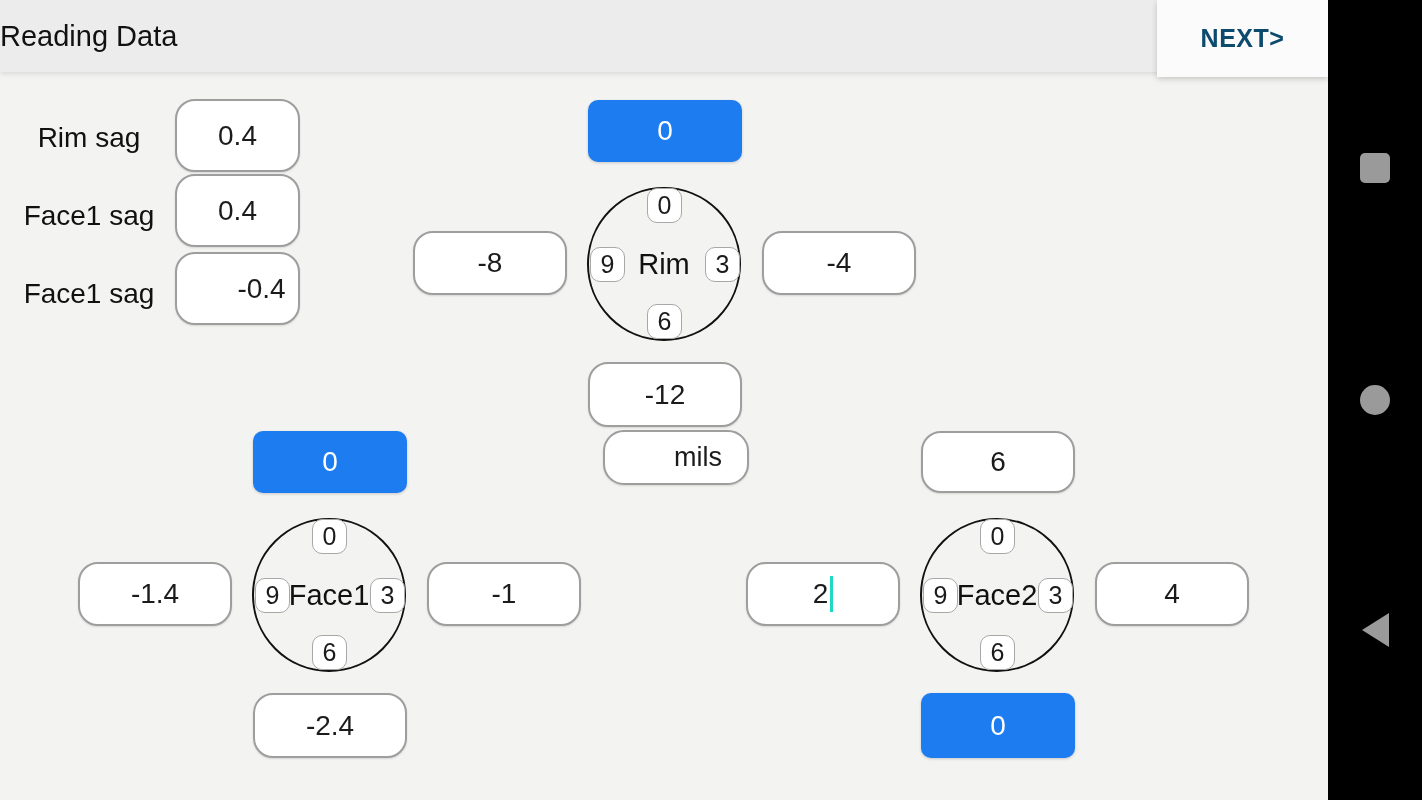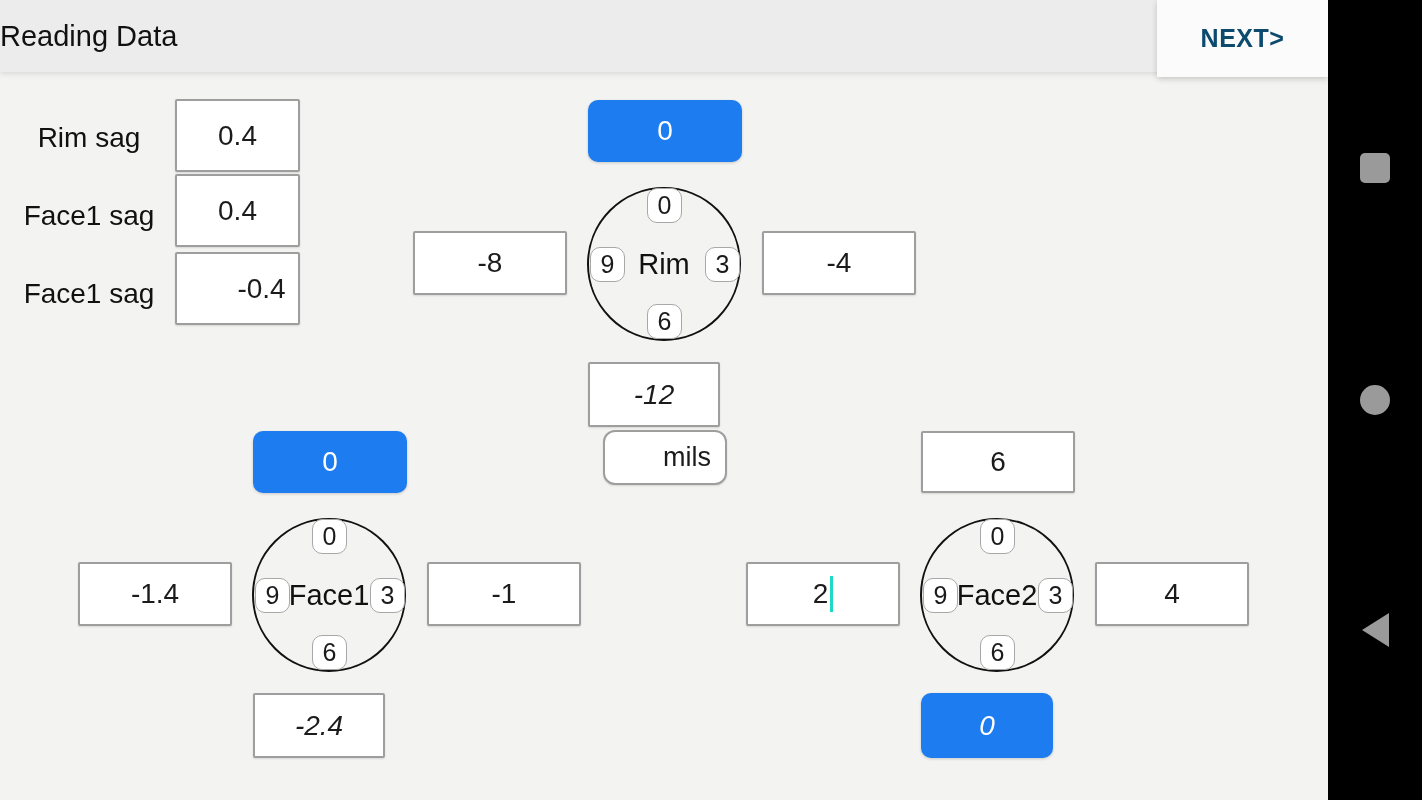--- a/index.html
+++ b/index.html
@@ -25,21 +25,21 @@
   .next-card span{font-size:25px;font-weight:bold;color:#0c4a6e;letter-spacing:0.5px;}
   
   .navbar{position:absolute;left:1328px;top:0;width:94px;height:800px;background:#000;}
   .nav-square{position:absolute;left:32px;top:153px;width:30px;height:30px;background:#9a9a9a;border-radius:5px;}
   .nav-circle{position:absolute;left:32px;top:385px;width:30px;height:30px;background:#9a9a9a;border-radius:50%;}
   .nav-back{position:absolute;left:34px;top:613px;width:0;height:0;
     border-top:17px solid transparent;border-bottom:17px solid transparent;
     border-right:27px solid #9a9a9a;}
   
   .ibox{
-    position:absolute;background:#fff;border:2px solid #9e9e9e;border-radius:2px;
+    position:absolute;background:#fff;border:2px solid #9e9e9e;border-radius:20px;
     box-sizing:border-box;display:flex;align-items:center;justify-content:center;
     font-size:28px;color:#1b1b1b;box-shadow:0 1px 2px rgba(0,0,0,0.12);
   }
   .blue-btn{
     position:absolute;background:#1c7cf0;border-radius:10px;border:none;
     display:flex;align-items:center;justify-content:center;
     font-size:28px;color:#fff;box-shadow:0 1px 3px rgba(0,0,0,0.18);
     box-sizing:border-box;cursor:pointer;
   }
   
@@ -64,22 +64,22 @@
     border:1.5px solid #a8a8a8;border-radius:10px;box-sizing:border-box;
     display:flex;align-items:center;justify-content:center;
     font-size:25px;color:#1b1b1b;
   }
   .clock-top{left:234px;top:88px;}
   .clock-left{left:177px;top:147px;}
   .clock-right{left:292px;top:147px;}
   .clock-bottom{left:234px;top:204px;}
   .side-left{left:0;top:131px;width:154px;height:64px;}
   .side-right{left:349px;top:131px;width:154px;height:64px;}
-  .g-bottom{left:175px;top:262px;width:132px;height:65px;font-style:italic;}
-  .g-mils{left:190px;top:330px;width:124px;height:55px;font-size:27px;border-radius:12px;padding-left:44px;}
+  .g-bottom{left:175px;top:262px;width:154px;height:65px;}
+  .g-mils{left:190px;top:330px;width:146px;height:55px;font-size:27px;border-radius:21px;padding-left:44px;}
   .cursor{
     display:inline-block;width:3px;height:36px;margin-left:2px;
     background:#1edac4;vertical-align:middle;
   }
 </style>
 </head>
 <body>
 
 <div id="screen">
 

